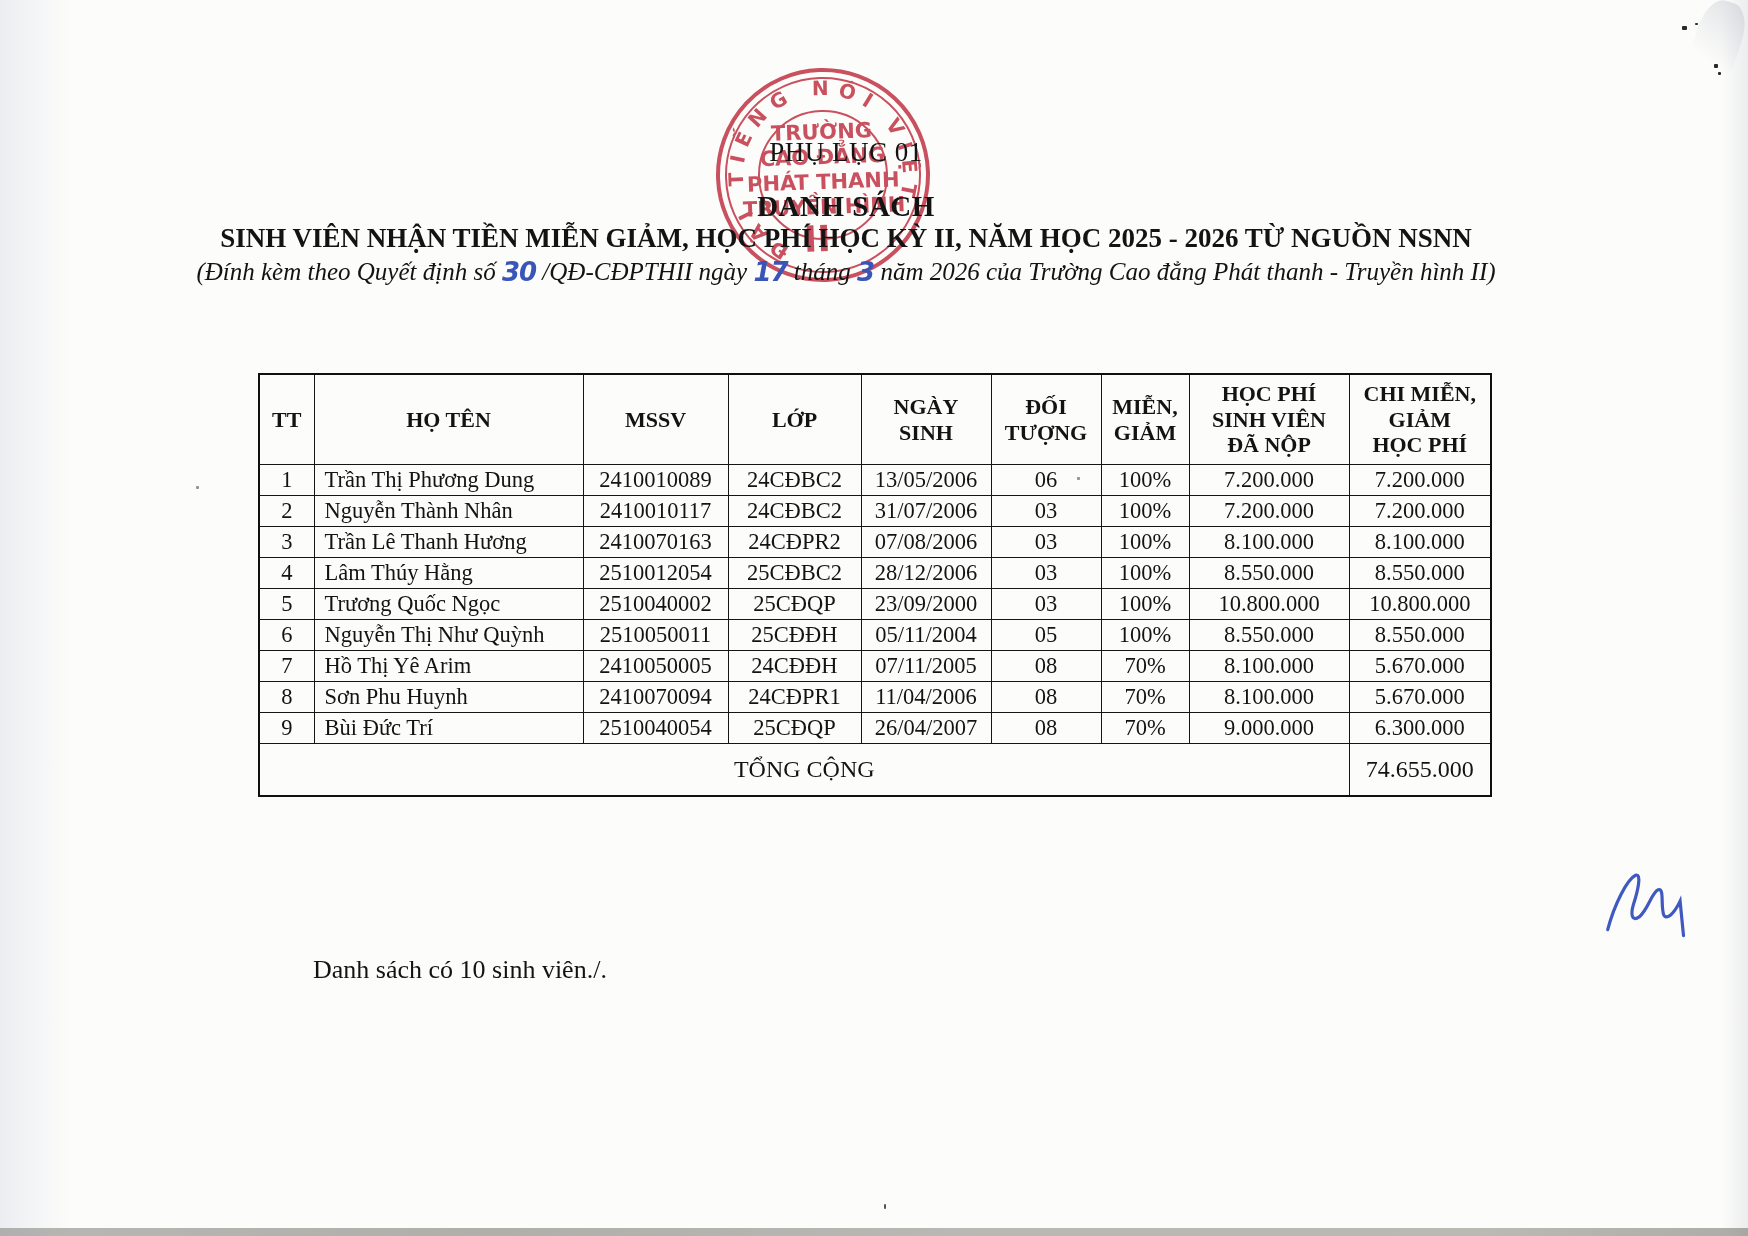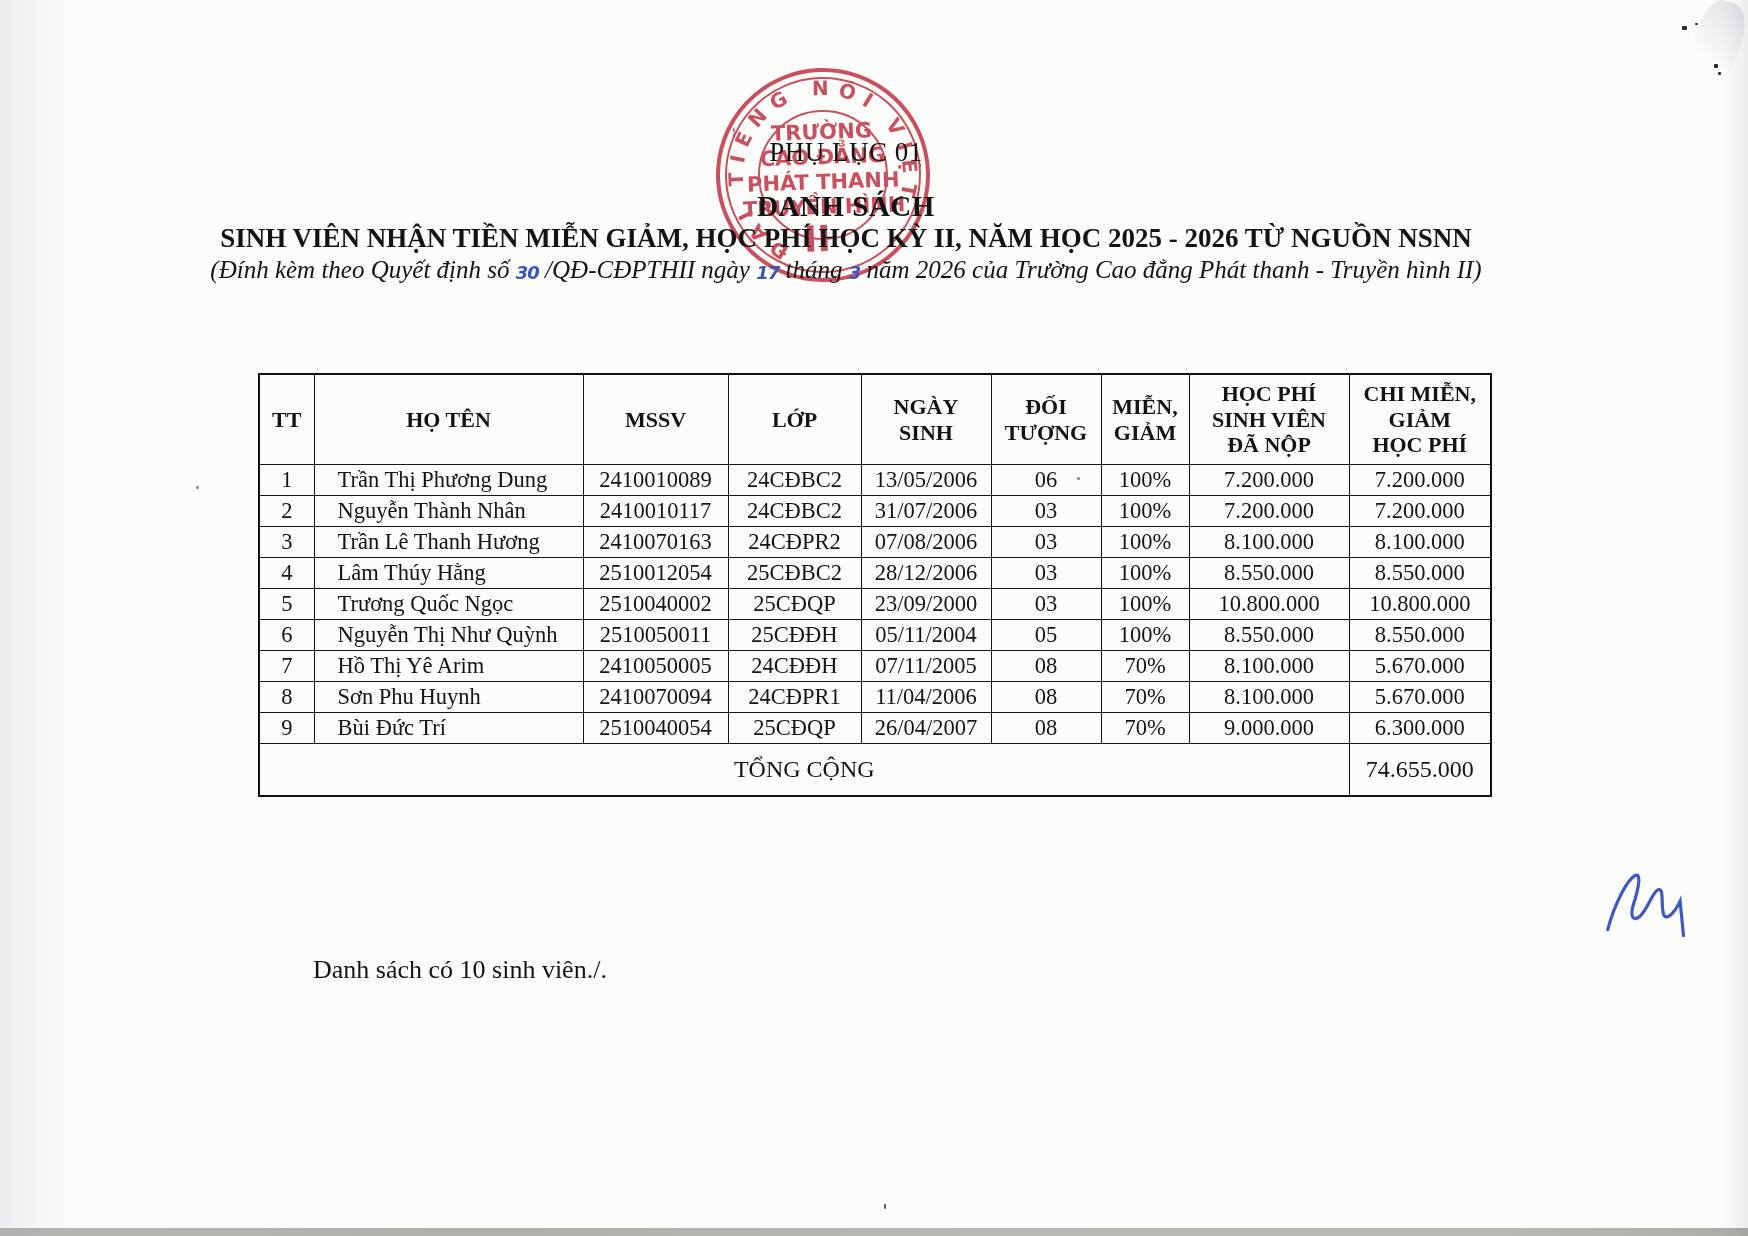--- a/index.html
+++ b/index.html
@@ -20,37 +20,37 @@
     transform:rotate(18deg);border-radius:40%;}
   .speck{position:absolute;background:#2a2a2a;border-radius:1px;}
 
   
   .headings{position:absolute;left:0;top:0;width:1692px;text-align:center;}
   .appendix{position:absolute;top:137px;width:100%;font-size:27px;letter-spacing:.5px;text-align:center;}
   .title1{position:absolute;top:190px;width:100%;font-size:29px;font-weight:bold;letter-spacing:.5px;}
   .title2{position:absolute;top:223px;width:100%;font-size:27px;font-weight:bold;text-align:center;}
   .subtitle{position:absolute;top:256px;width:100%;font-size:25px;font-style:italic;}
   .hw{font-family:"DejaVu Sans", sans-serif;font-weight:bold;
-      color:#3a55b8;font-size:18px;position:relative;top:1px;letter-spacing:-1px;}
+      color:#3a55b8;font-size:26px;position:relative;top:1px;letter-spacing:-1px;}
 
   
   .stamp{position:absolute;left:700px;top:52px;width:246px;height:246px;
     mix-blend-mode:multiply;opacity:.88;transform:rotate(-2deg);}
   .stamp text{font-family:"DejaVu Sans", sans-serif;font-weight:bold;}
 
   
   table.doc-table{
     position:absolute;left:258px;top:373px;border-collapse:collapse;table-layout:fixed;
     font-size:22px;background:transparent;
   }
   .doc-table th,.doc-table td{border:1.6px solid #151515;padding:0;text-align:center;vertical-align:middle;}
   .doc-table{border:2.6px solid #101010;}
   .doc-table th{height:89px;font-weight:bold;white-space:pre-line;line-height:1.18;font-size:22px;}
   .doc-table tbody td{height:30px;font-size:22.5px;}
-  .doc-table td.name-cell{text-align:left;padding-left:23px;}
+  .doc-table td.name-cell{text-align:left;padding-left:10px;}
   .doc-table tr.total-row td{height:51px;font-weight:normal;font-size:24px;}
   .doc-table tr.words-row td{height:56px;font-weight:bold;font-size:23.5px;}
 
   .footer-note{position:absolute;left:313px;top:955px;font-size:26px;}
   .signature{position:absolute;left:1600px;top:868px;width:100px;height:84px;transform:rotate(6deg);}
 </style>
 </head>
 <body>
 
 <div class="page">

